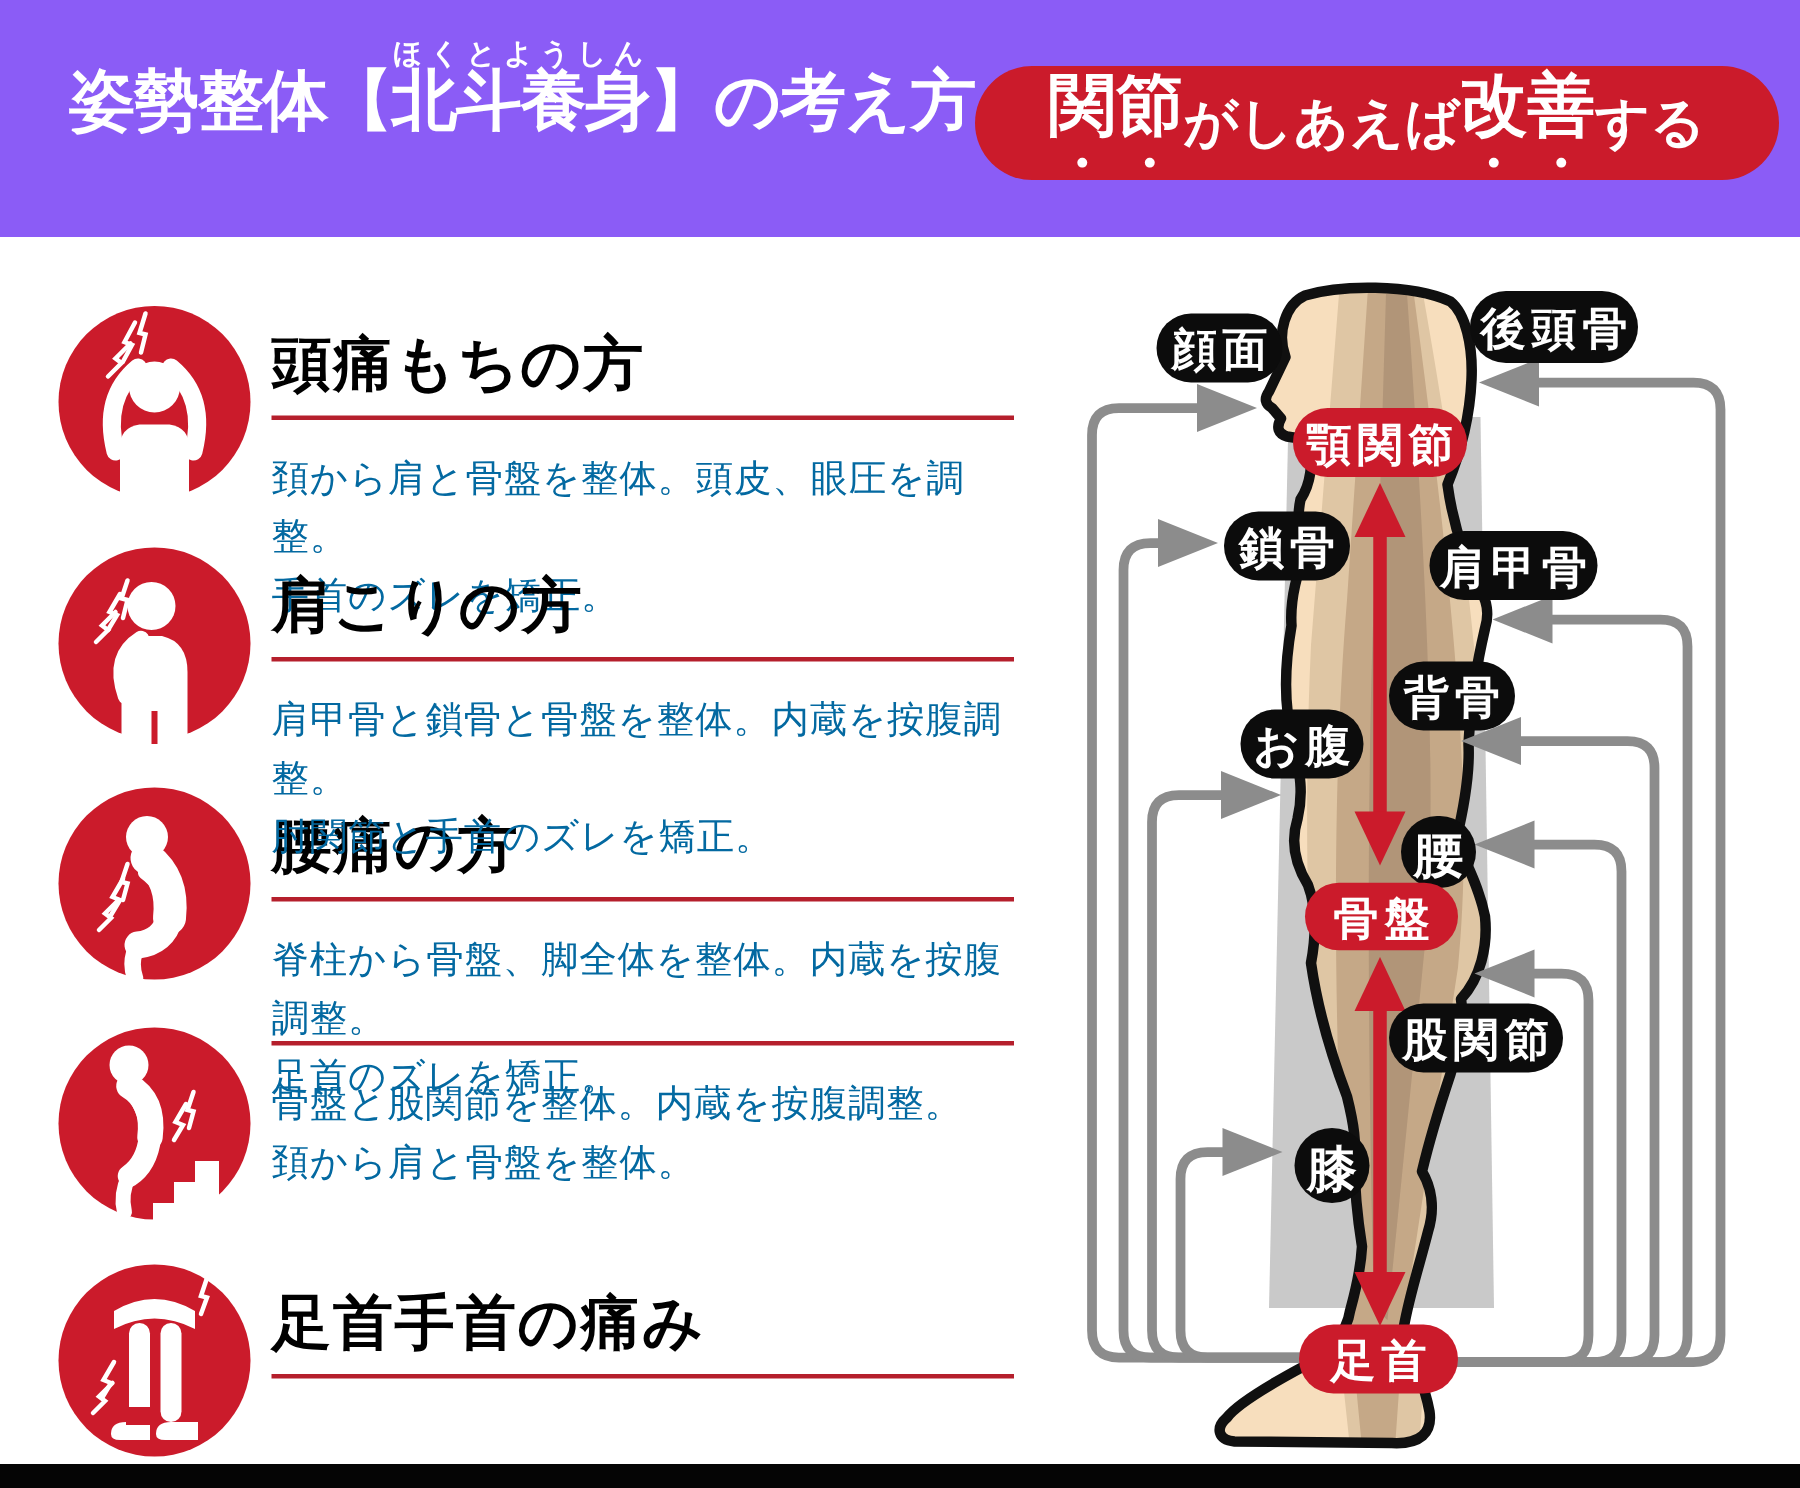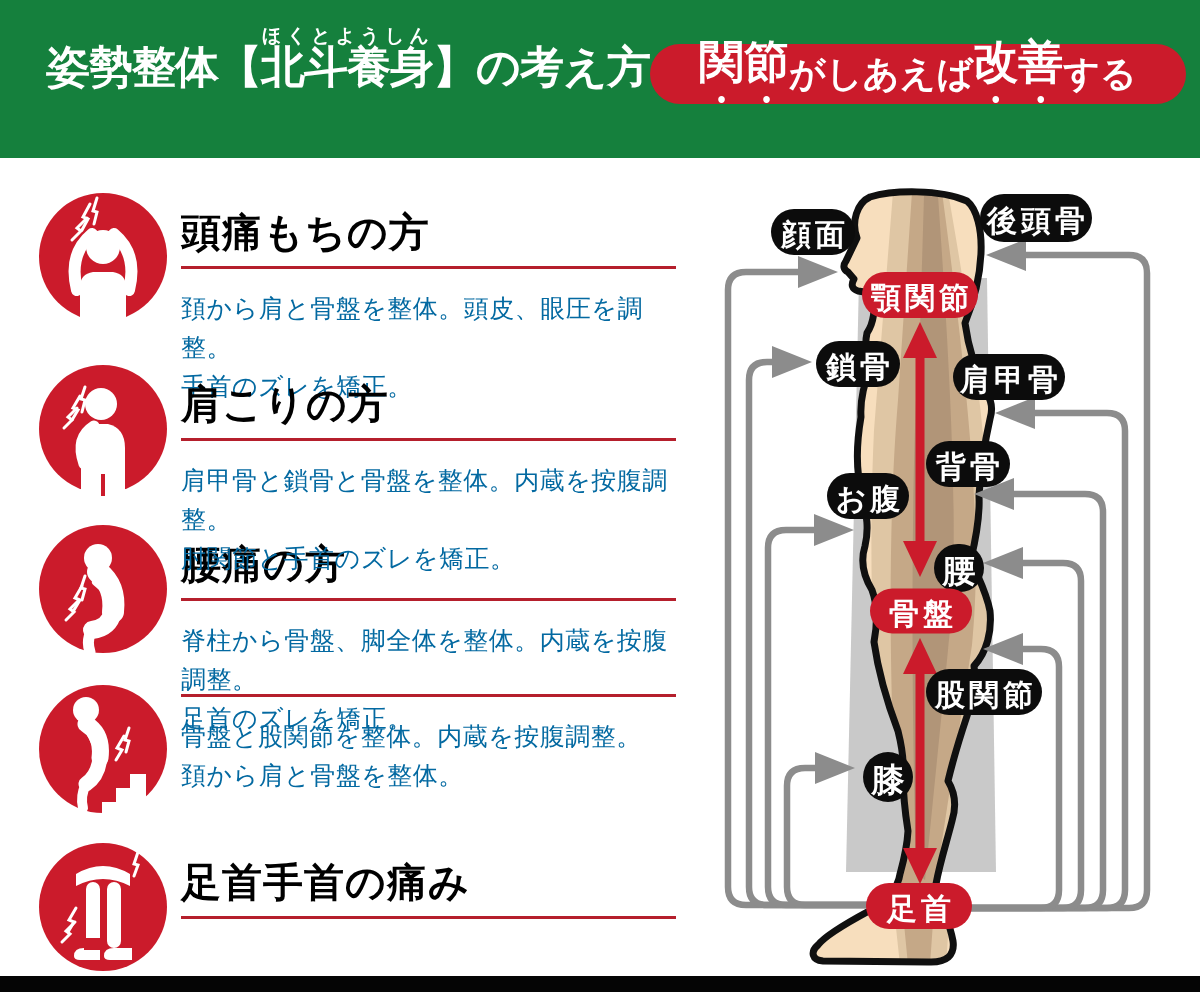--- a/index.html
+++ b/index.html
@@ -1,23 +1,23 @@
 <!DOCTYPE html>
 <html style="--red: #cb1b2b; --underline: #b51f2c; --gray-line: #8c8c8c; --gray-shadow: #c9c9c9; --skin: #f7debd; --tan-light: #dfc6a4; --tan-mid: #c5a887; --tan-dark: #ae9277;"><head>
 <meta charset="utf-8">
 <style>
   html,body{margin:0;padding:0;background:#ffffff;}
   #page{position:relative;width:1200px;height:992px;background:#fff;overflow:hidden;
         font-family:"Liberation Sans",sans-serif;}
   
-  #header{position:absolute;left:0;top:0;width:1200px;height:158px;background:#15803d;}
+  #header{position:absolute;left:0;top:0;width:1200px;height:158px;background:#8b5cf6;}
   #main-title{position:absolute;left:46px;top:26px;margin:0;color:#fff;font-size:44px;
               font-weight:900;letter-spacing:-1px;line-height:1.25;white-space:nowrap;}
   #main-title rt{font-size:19px;font-weight:700;letter-spacing:3px;}
-  #badge{position:absolute;left:650px;top:44px;width:536px;height:60px;background:var(--red);
+  #badge{position:absolute;left:650px;top:44px;width:536px;height:76px;background:var(--red);
          border-radius:40px;display:flex;align-items:center;justify-content:center;}
   #badge span{color:#fff;font-weight:900;font-size:45px;line-height:1;white-space:nowrap;}
   #badge span.small{font-size:36px;}
   #badge span.em{-webkit-text-emphasis:filled dot #fff;-webkit-text-emphasis-position:under;
                  text-emphasis:filled dot #fff;text-emphasis-position:under left;}
   
   .cond{position:absolute;left:36px;width:640px;height:160px;}
   .cond .icon{position:absolute;left:0;top:2px;width:134px;height:134px;}
   .cond-text{position:absolute;left:145px;top:0;width:495px;}
   .cond-text h2{margin:0;padding-top:24px;font-size:40px;font-weight:900;color:#000;
@@ -55,21 +55,21 @@
     <h1 id="main-title">姿勢整体【<ruby>北斗養身<rt>ほくとようしん</rt></ruby>】の考え方</h1>
     <div id="badge">
         <span class="em">関節</span>
         <span class="small">が</span>
         <span class="small">しあえば</span>
         <span class="em">改善</span>
         <span class="small">する</span>
       </div>
   </div>
 
-  <div class="cond" style="top:188px">
+  <div class="cond" style="top:199px">
     <svg class="icon" viewBox="0 0 134 134">
       <circle cx="67" cy="67" r="64" class="fill-red"></circle>
       <path d="M44 134 V97 Q44 84 57 82 H77 Q90 84 90 97 V134 Z" fill="#fff"></path>
       <circle cx="67" cy="57" r="17" fill="#fff"></circle>
       <path d="M41 100 Q32 64 56 44" class="limb" stroke-width="12"></path>
       <path d="M93 100 Q102 64 78 44" class="limb" stroke-width="12"></path>
       <path d="M46 40 l6 -11 -5 -2 7 -13" class="bolt"></path>
       <path d="M58 34 l3 -12 -4 -1 4 -13" class="bolt"></path>
       <path d="M36 50 l9 -9 -4 -3 10 -10" class="bolt"></path>
     </svg>

